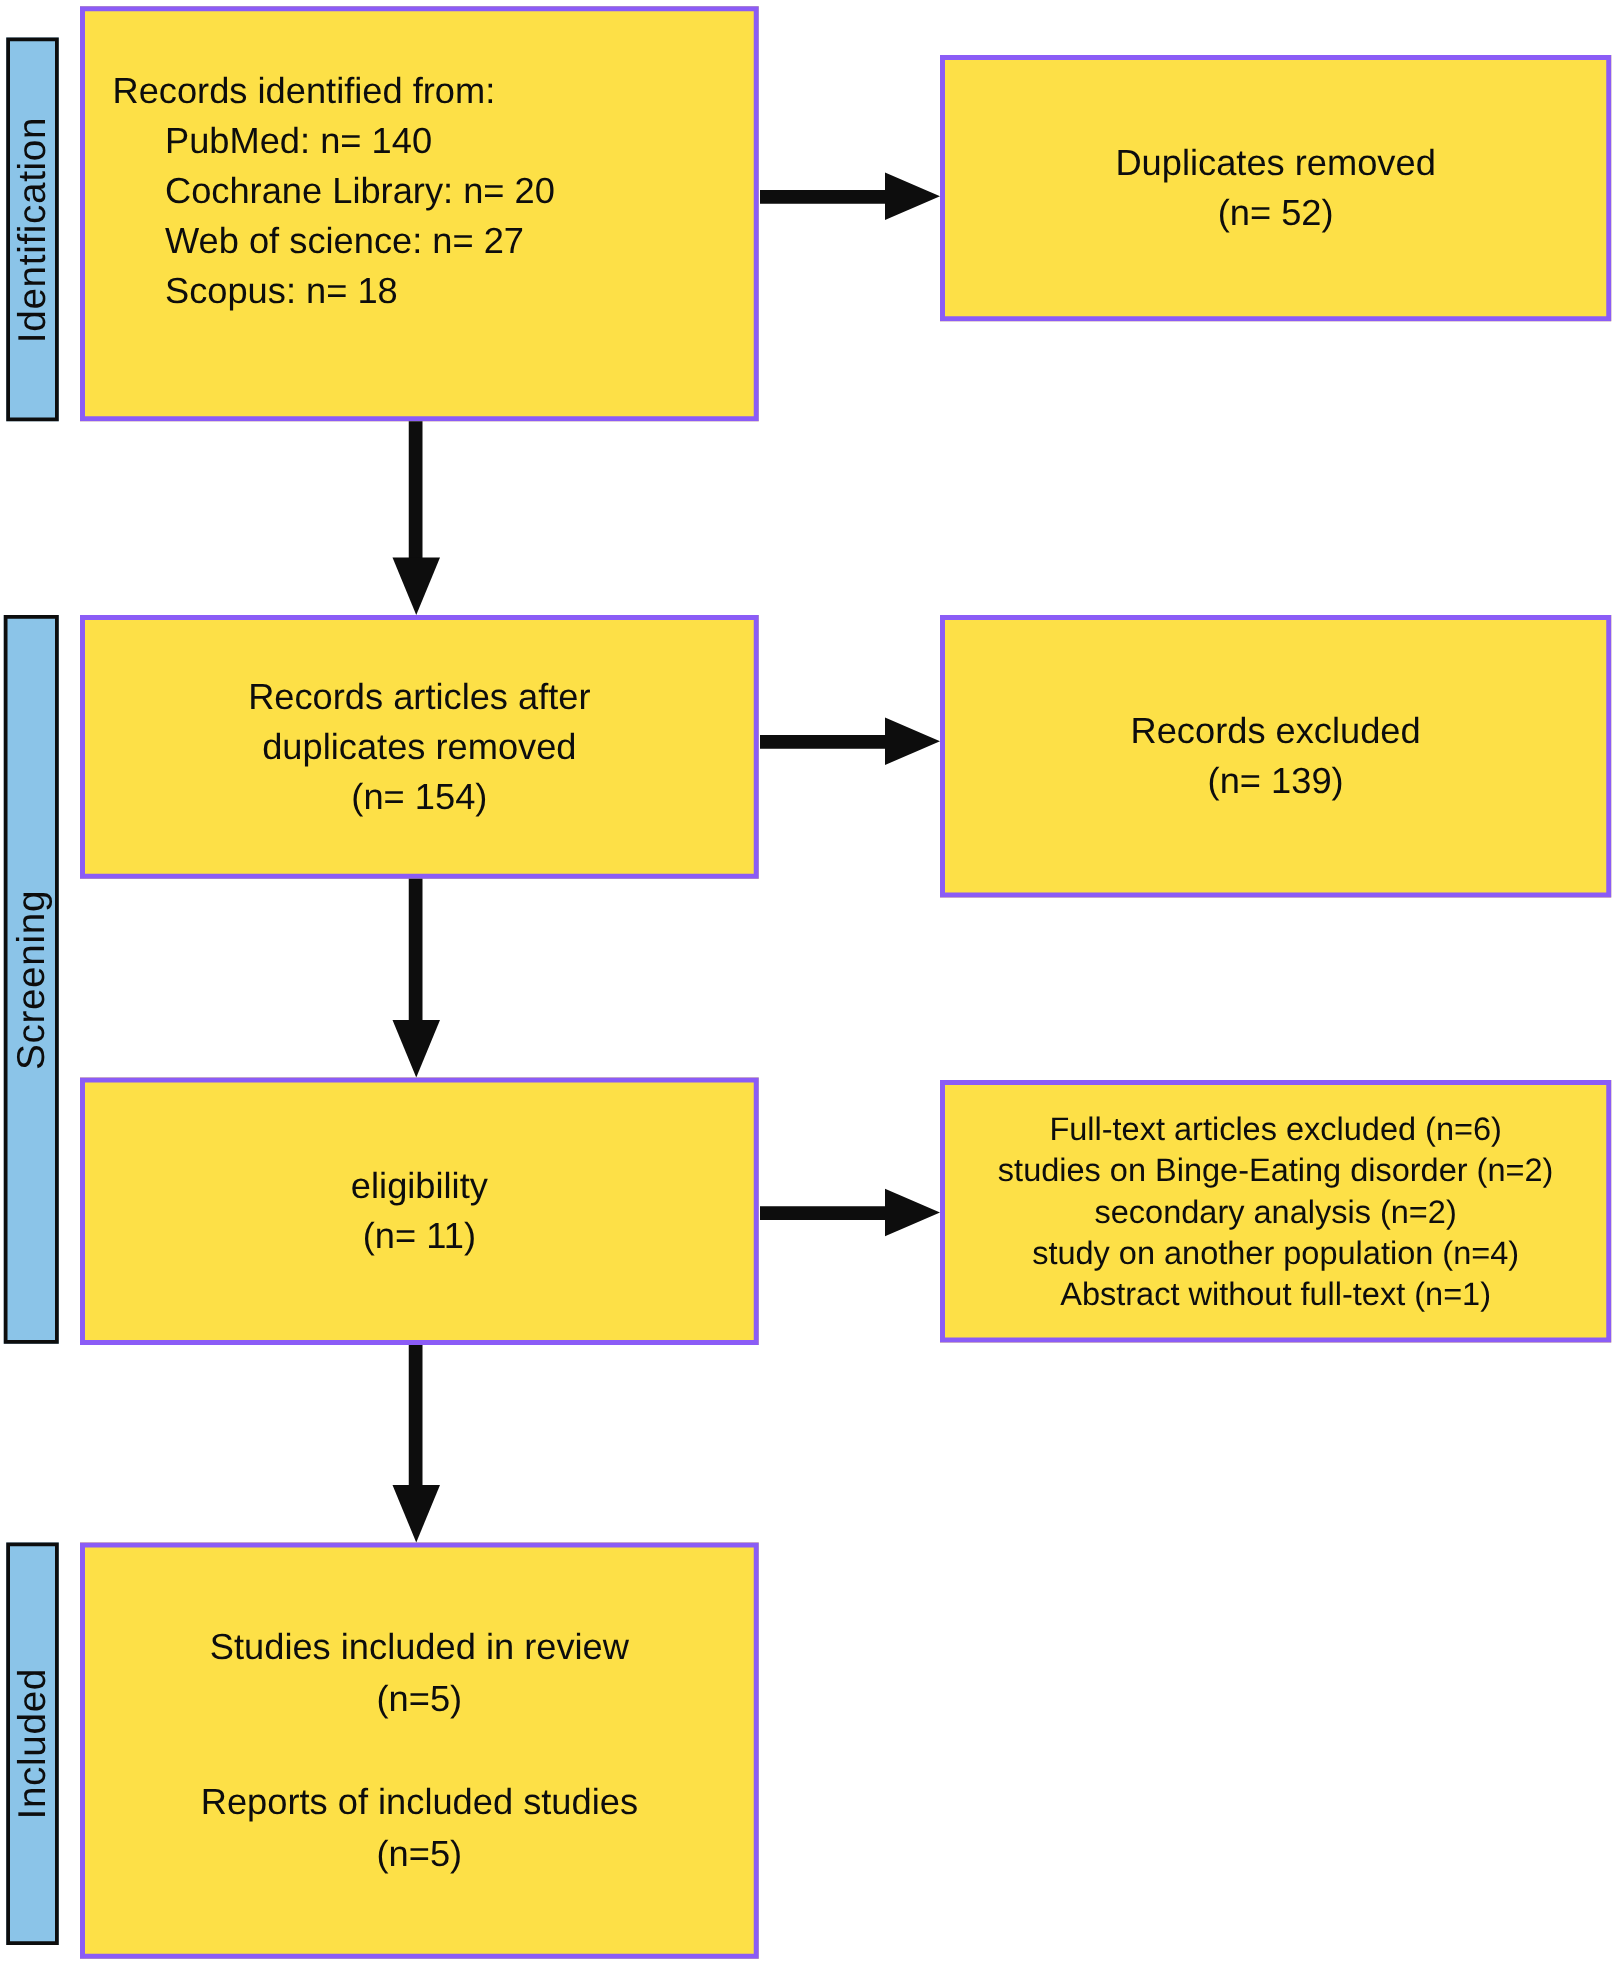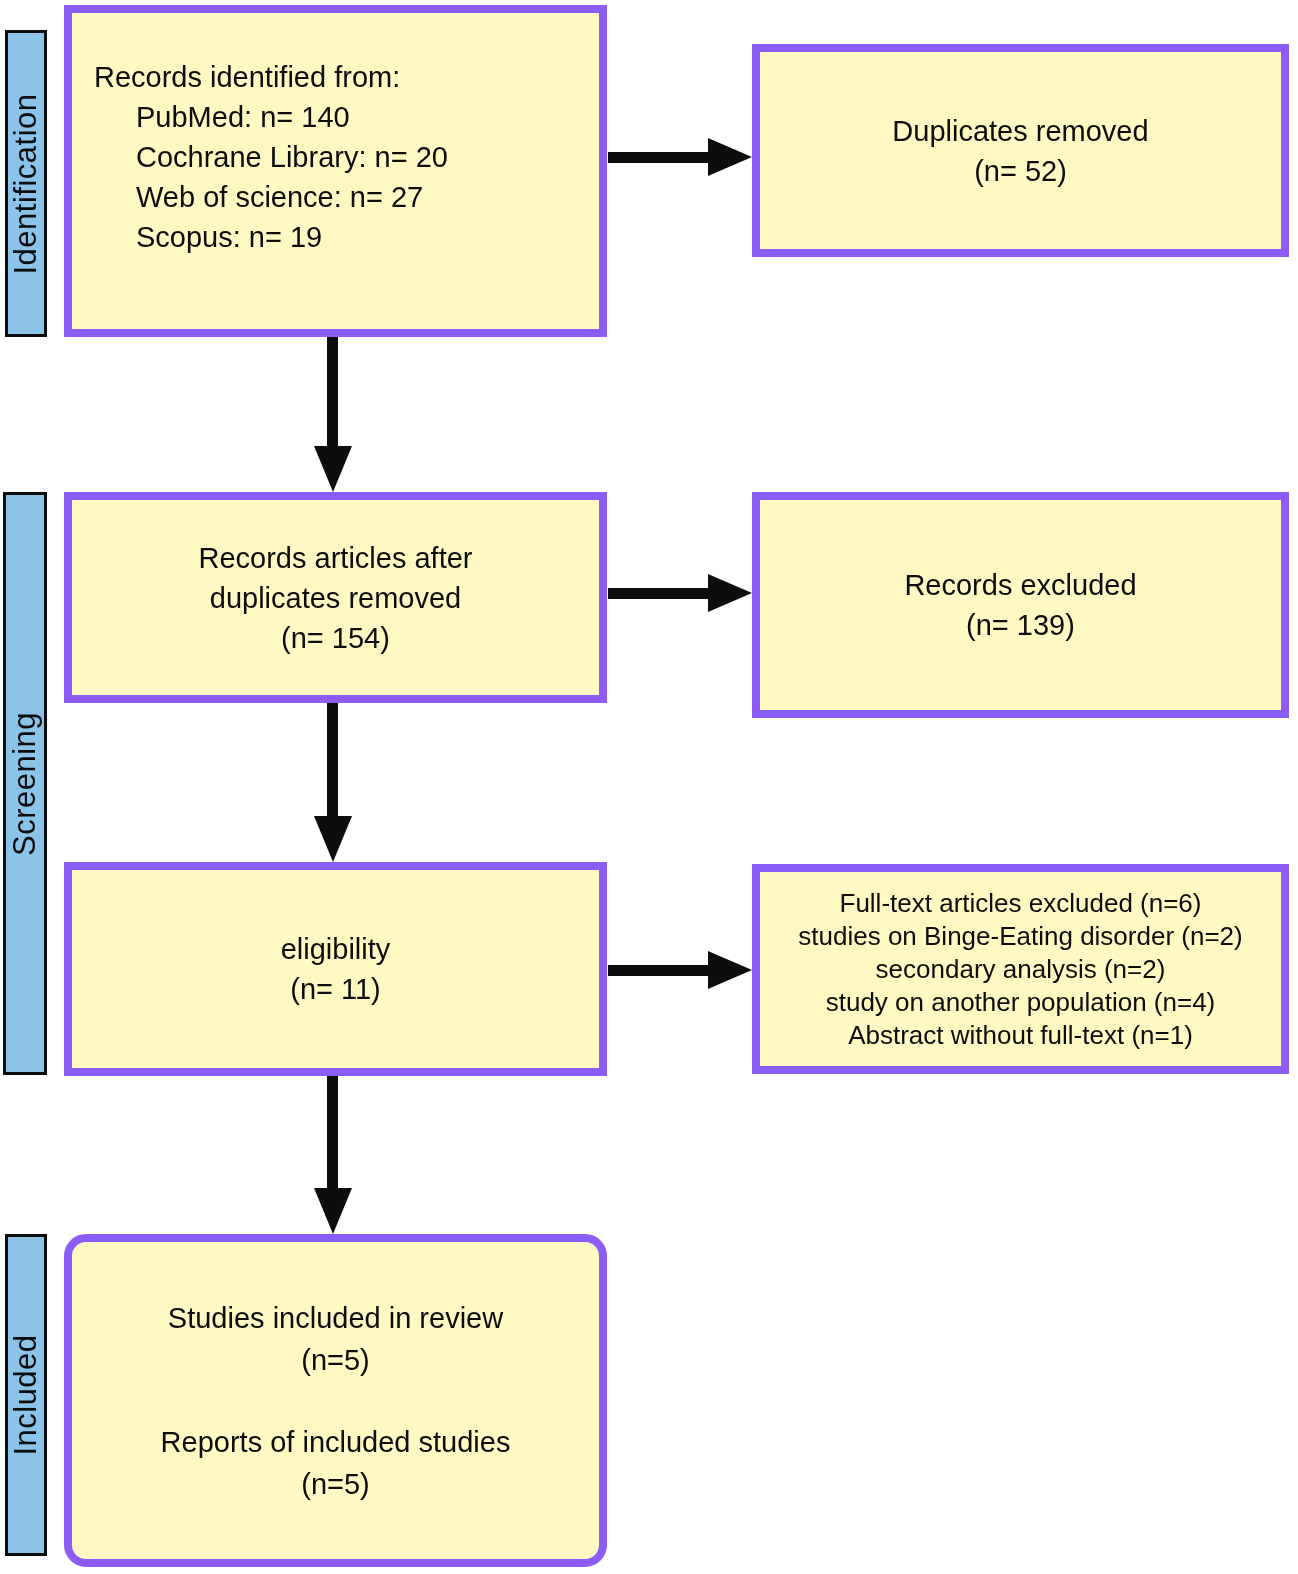--- a/index.html
+++ b/index.html
@@ -28,22 +28,22 @@
     top: 50%;
     transform: translate(-50%, -50%) rotate(-90deg);
     white-space: nowrap;
     font-size: 31px;
     font-weight: 500;
     color: #0d0d0d;
     letter-spacing: 0.5px;
   }
   .box {
     position: absolute;
-    background: #fef9c3;
-    border: 8px solid #8b5cf6;
+    background: #fde047;
+    border: 4px solid #8b5cf6;
     box-sizing: border-box;
     font-size: 29px;
     line-height: 40px;
   }
   .box.centered {
     display: flex;
     flex-direction: column;
     align-items: center;
     justify-content: center;
     text-align: center;
@@ -102,35 +102,35 @@
 
   <div class="stage-bar" style="left:5px; top:1234px; width:42px; height:322px;">
     <span class="rot-label">Included</span>
   </div>
 
   <div class="box top-left" style="left:64px; top:5px; width:543px; height:332px;">
     <div class="line">Records identified from:</div>
     <div class="line indent">PubMed: n= 140</div>
     <div class="line indent">Cochrane Library: n= 20</div>
     <div class="line indent">Web of science: n= 27</div>
-    <div class="line indent">Scopus: n= 19</div>
+    <div class="line indent">Scopus: n= 18</div>
   </div>
 
   <div class="box centered" style="left:64px; top:492px; width:543px; height:211px;">
     <div class="line">Records articles after</div>
     <div class="line">duplicates removed</div>
     <div class="line">(n= 154)</div>
   </div>
 
   <div class="box centered" style="left:64px; top:862px; width:543px; height:214px;">
     <div class="line">eligibility</div>
     <div class="line">(n= 11)</div>
   </div>
 
-  <div class="box centered two-para" style="left:64px; top:1234px; width:543px; height:333px;border-radius:22px;">
+  <div class="box centered two-para" style="left:64px; top:1234px; width:543px; height:333px;">
     <div class="line">Studies included in review</div>
     <div class="line">(n=5)</div>
     <div class="para-gap"></div>
     <div class="line">Reports of included studies</div>
     <div class="line">(n=5)</div>
   </div>
 
   <div class="box centered" style="left:752px; top:44px; width:537px; height:213px;">
     <div class="line">Duplicates removed</div>
     <div class="line">(n= 52)</div>

